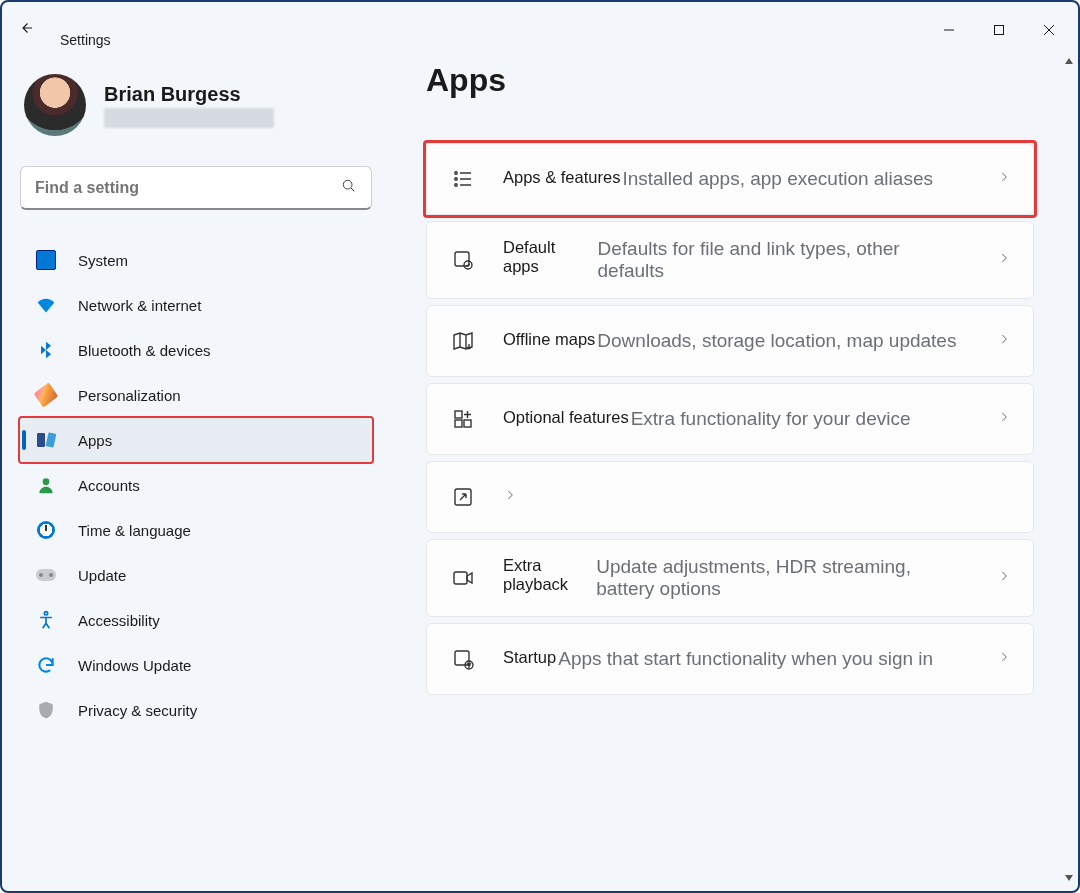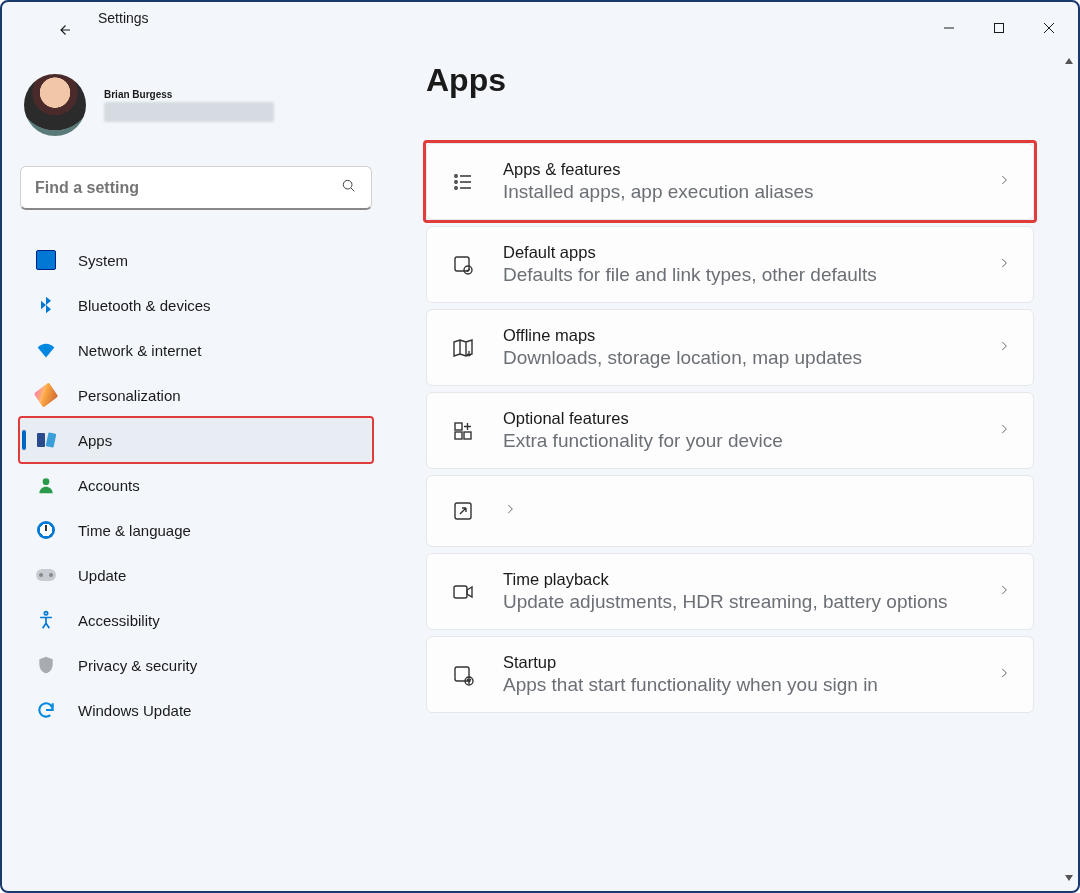--- a/index.html
+++ b/index.html
@@ -1,51 +1,51 @@
 <!DOCTYPE html>
 <html><head>
   <meta charset="utf-8">
   <style>
     * { margin:0; padding:0; box-sizing:border-box; font-family:"Segoe UI", Arial, sans-serif; }
     body { width:1080px; height:893px; background:#fff; overflow:hidden; }
     .window { width:1080px; height:893px; background:#f3f7fb; border:2px solid #1a3a6e; border-radius:8px; position:relative; overflow:hidden; }
-    .titlebar { height:46px; display:flex; align-items:flex-start; padding:8px 4px;margin-left:38px; }
+    .titlebar { height:46px; display:flex; align-items:flex-end; padding:0 4px; }
     .back-btn { width:40px; height:40px; display:flex; align-items:center; justify-content:center; cursor:pointer; }
     .back-btn svg { width:18px; height:18px; stroke:#1a1a1a; stroke-width:1.5; fill:none; }
     .title { font-size:14px; color:#1a1a1a; margin-left:14px; }
     .win-controls { margin-left:auto; display:flex; }
     .win-btn { width:50px; height:36px; display:flex; align-items:center; justify-content:center; cursor:pointer; }
     .win-btn svg { width:12px; height:12px; stroke:#1a1a1a; stroke-width:1; fill:none; }
 
     .body-area { display:flex; height:calc(100% - 46px); }
 
     .sidebar { width:388px; padding:20px 18px 0 18px; display:flex; flex-direction:column; gap:6px; }
     .profile { display:flex; align-items:center; gap:18px; padding:6px 4px 6px 4px; }
     .avatar { width:62px; height:62px; border-radius:50%; background:radial-gradient(circle at 50% 30%, #f2c7a8 0%, #f2c7a8 28%, #4a2a2a 29%, #4a2a2a 42%, #2b2b2b 43%, #2b2b2b 70%, #5a7a7a 71%); flex-shrink:0; }
-    .uname { font-weight:700; font-size:10px; color:#1a1a1a; }
+    .uname { font-weight:700; font-size:20px; color:#1a1a1a; }
     .email-blur { width:170px; height:20px; background:#d5dbe0; margin-top:2px; border-radius:2px; filter:blur(1px); }
 
     .search-wrap { margin-top:18px; height:44px; background:#fff; border:1px solid #d0d0d0; border-bottom:2px solid #888; border-radius:6px; display:flex; align-items:center; padding:0 14px; }
     .search-wrap input { flex:1; border:none; outline:none; font-size:16px; color:#666; background:transparent;font-weight:bold; }
     .search-wrap .sicon svg { width:16px; height:16px; stroke:#444; stroke-width:1.5; fill:none; }
 
     .nav { margin-top:22px; display:flex; flex-direction:column; gap:1px; }
     .nav-item { height:44px; display:flex; align-items:center; gap:22px; padding:0 12px 0 16px; border-radius:6px; cursor:pointer; position:relative; font-size:15px; color:#1a1a1a; }
     .nav-item .nicon { width:20px; height:20px; display:flex; align-items:center; justify-content:center; flex-shrink:0; }
     .nav-item.selected { background:#e8edf3; }
     .nav-item.selected::before { content:""; position:absolute; left:2px; top:12px; bottom:12px; width:3.5px; background:#0067c0; border-radius:3px; }
     .nav-highlight { position:absolute; inset:-2px; border:2.5px solid #e03c3c; border-radius:4px; pointer-events:none; }
 
     .main { flex:1; padding:14px 44px 0 36px; position:relative; overflow:hidden; }
     .page-title { font-size:32px; font-weight:600; color:#1a1a1a; }
     .tiles { margin-top:44px; display:flex; flex-direction:column; gap:6px; }
     .tile { background:#fdfdfd; border:1px solid #e5e7ea; border-radius:6px; padding:16px 22px; display:flex; align-items:center; gap:26px; cursor:pointer; min-height:72px; }
     .tile .ticon { width:28px; height:28px; display:flex; align-items:center; justify-content:center; flex-shrink:0; }
     .tile .ticon svg { width:24px; height:24px; stroke:#333; stroke-width:1.4; fill:none; }
-    .tile .tlabels { flex:1; display:flex; flex-direction:column; gap:2px; }
+    .tile .tlabels { flex:1; display:flex; flex-direction:row; gap:2px; }
     .tile .t-title { font-size:16.5px; font-weight:400; color:#1a1a1a; }
     .tile .t-sub { font-size:19px; color:#6b6f76; }
     .tile .chev svg { width:14px; height:14px; stroke:#5a5f66; stroke-width:1.6; fill:none; }
     .tile.highlighted { position:relative; }
     .tile.highlighted::after { content:""; position:absolute; inset:-4px; border:3px solid #e03c3c; border-radius:4px; pointer-events:none; }
 
     .scroll-track { position:absolute; right:0; top:0; bottom:0; width:18px; display:flex; flex-direction:column; align-items:center; justify-content:space-between; padding:4px 0; }
     .sarrow svg { width:10px; height:10px; fill:#555; }
 
     
@@ -115,34 +115,34 @@
               <path d="M15 15l5 5"></path>
             </svg></span>
       </div>
 
       <div class="nav">
         <div class="nav-item">
           <span class="nicon i-system"></span>
           <span>System</span>
         </div>
         <div class="nav-item">
+          <span class="nicon i-wifi">
+              <svg viewBox="0 0 24 24">
+                <path d="M2 9c6-6 14-6 20 0l-10 12z"></path>
+              </svg>
+            </span>
+          <span>Network &amp; internet</span>
+        </div>
+        <div class="nav-item">
           <span class="nicon i-bt">
               <svg viewBox="0 0 24 24">
                 <path d="M6 7l12 10-6 5V2l6 5L6 17"></path>
               </svg>
             </span>
           <span>Bluetooth &amp; devices</span>
-        </div>
-        <div class="nav-item">
-          <span class="nicon i-wifi">
-              <svg viewBox="0 0 24 24">
-                <path d="M2 9c6-6 14-6 20 0l-10 12z"></path>
-              </svg>
-            </span>
-          <span>Network &amp; internet</span>
         </div>
         <div class="nav-item">
           <span class="nicon">
               <span class="i-pers"></span>
             </span>
           <span>Personalization</span>
         </div>
         <div class="nav-item selected">
           <span class="nicon i-apps">
               <span></span>
@@ -175,34 +175,34 @@
         <div class="nav-item">
           <span class="nicon i-acc2">
               <svg viewBox="0 0 24 24">
                 <circle cx="12" cy="4" r="2"></circle>
                 <path d="M5 9h14M12 9v7m0 0l-4 6m4-6l4 6"></path>
               </svg>
             </span>
           <span>Accessibility</span>
         </div>
         <div class="nav-item">
+          <span class="nicon i-upd">
+              <svg viewBox="0 0 24 24">
+                <path d="M20 12a8 8 0 10-3 6.2M20 4v8h-8"></path>
+              </svg>
+            </span>
+          <span>Windows Update</span>
+        </div>
+        <div class="nav-item">
           <span class="nicon i-priv">
               <svg viewBox="0 0 24 24">
                 <path d="M12 2l8 3v6c0 6-4 10-8 11-4-1-8-5-8-11V5z"></path>
               </svg>
             </span>
           <span>Privacy &amp; security</span>
-        </div>
-        <div class="nav-item">
-          <span class="nicon i-upd">
-              <svg viewBox="0 0 24 24">
-                <path d="M20 12a8 8 0 10-3 6.2M20 4v8h-8"></path>
-              </svg>
-            </span>
-          <span>Windows Update</span>
         </div>
       </div>
     </div>
 
     <div class="main">
       <div class="page-title">Apps</div>
 
       <div class="tiles">
 
         <div class="tile highlighted">
@@ -289,21 +289,21 @@
         </div>
 
         <div class="tile">
           <span class="ticon">
               <svg viewBox="0 0 24 24">
                 <rect x="3" y="6" width="13" height="12" rx="2"></rect>
                 <path d="M16 10l5-3v10l-5-3z"></path>
               </svg>
             </span>
           <span class="tlabels">
-            <span class="t-title">Time playback</span>
+            <span class="t-title">Extra playback</span>
             <span class="t-sub">Update adjustments, HDR streaming, battery options</span>
           </span>
           <span class="chev"><svg viewBox="0 0 24 24">
                 <path d="M9 5l7 7-7 7"></path>
               </svg></span>
         </div>
 
         <div class="tile">
           <span class="ticon">
               <svg viewBox="0 0 24 24">

